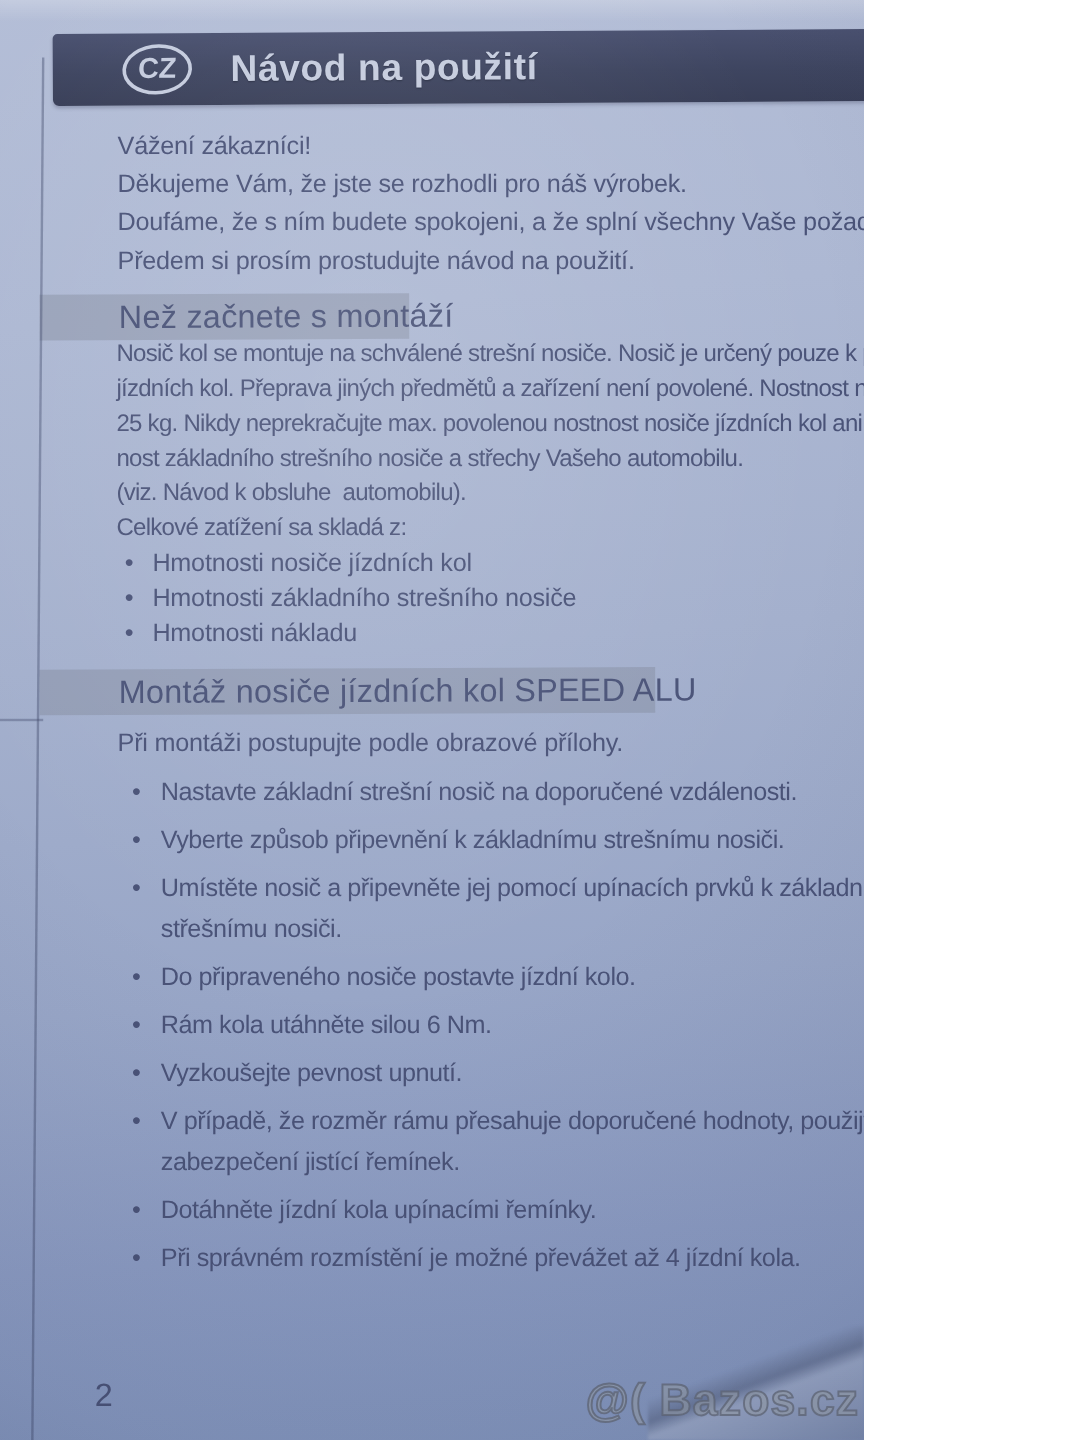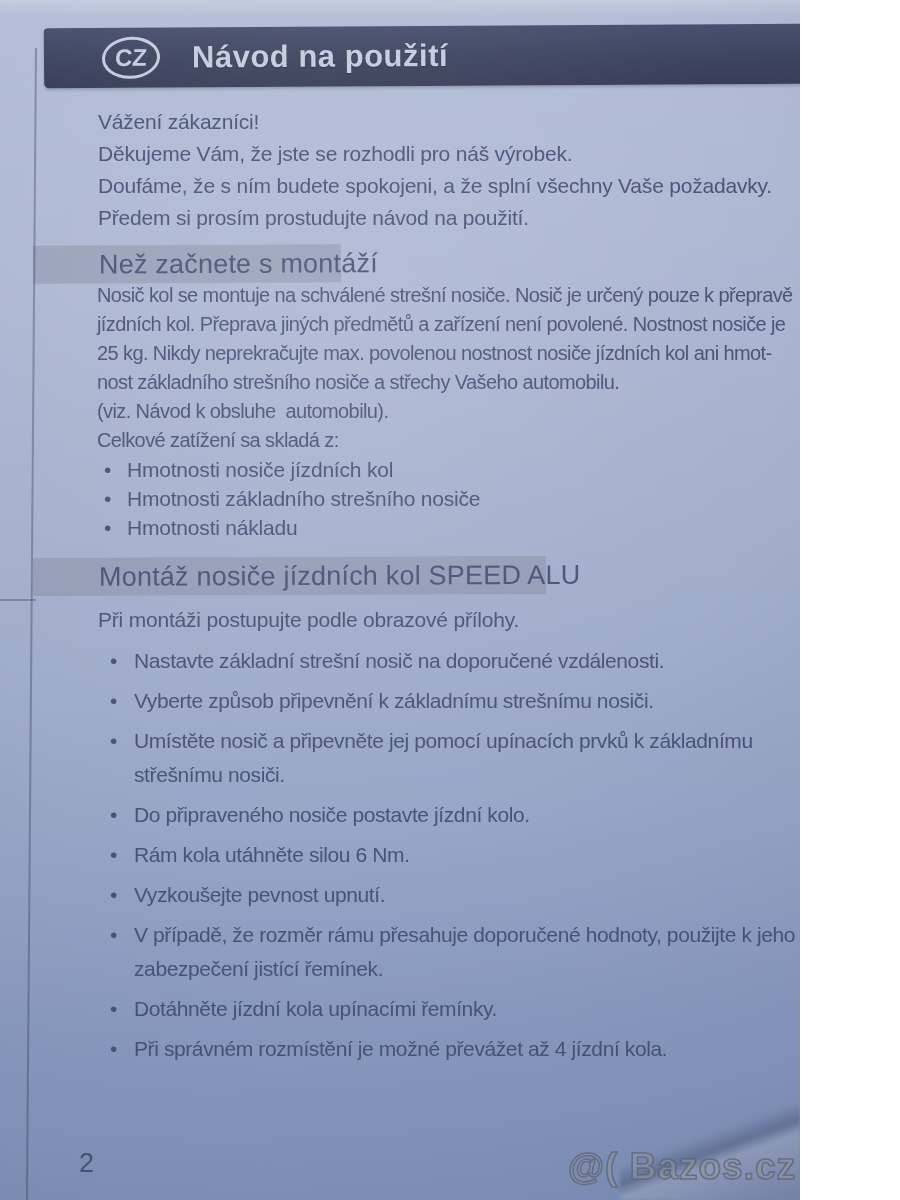--- a/index.html
+++ b/index.html
@@ -1,18 +1,18 @@
 <!DOCTYPE html>
 <html style="--paper_top: #b4bed7; --paper_bottom: #8295bd; --header_bar: #3e4560; --header_text: #c5ccde; --body_text: #4a5378; --highlight: rgba(125,132,150,0.40); --watermark_fill: rgba(168,174,186,0.40); --watermark_stroke: rgba(92,99,115,0.75);"><head>
 <meta charset="utf-8">
 <style>
   html,body{margin:0;padding:0;}
   body{width:900px;height:1200px;overflow:hidden;font-family:"Liberation Sans",sans-serif;}
   .photo{
-    position:relative;width:800px;height:1200px;overflow:hidden;
+    position:relative;width:720px;height:1200px;overflow:hidden;
     background:linear-gradient(176deg,
       var(--paper_top,#b4bed7) 0%, #adb8d3 22%, #a4b0cd 45%,
       #98a6c7 68%, #8b9bc2 85%, var(--paper_bottom,#8295bd) 100%);
   }
   
   .vignette{position:absolute;inset:0;pointer-events:none;z-index:9;
     background:
       radial-gradient(120% 90% at 42% 28%, rgba(255,255,255,0.10) 0%, rgba(255,255,255,0) 45%, rgba(25,30,60,0.08) 82%, rgba(25,30,60,0.16) 100%);
   }
   .top-light{position:absolute;left:0;top:0;width:900px;height:18px;

